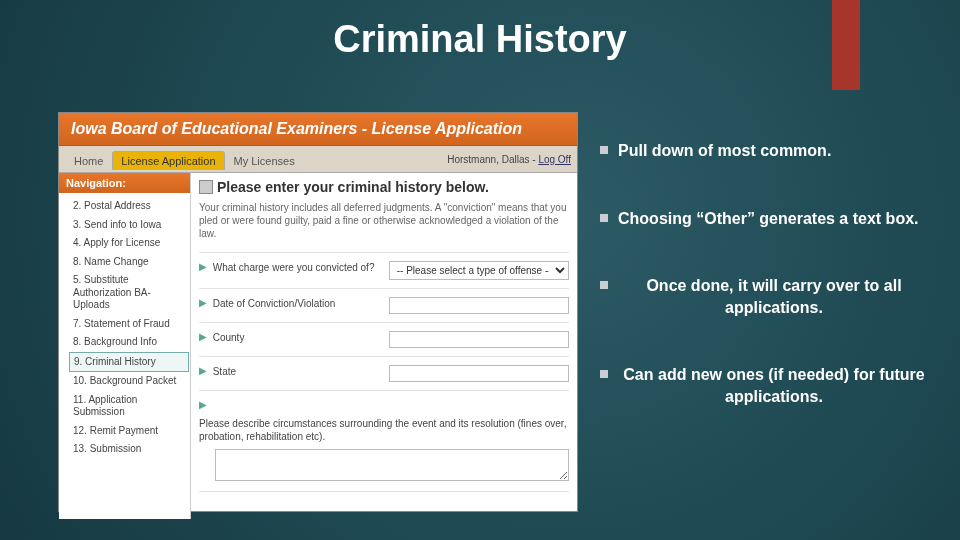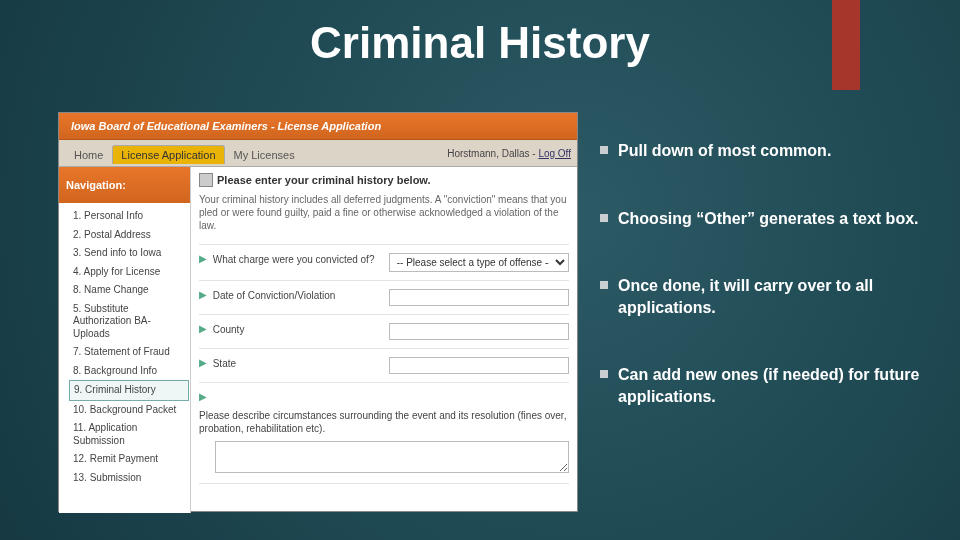--- a/index.html
+++ b/index.html
@@ -9,31 +9,31 @@
     font-family: Arial, Helvetica, sans-serif;
     color: #fff;
   }
   .slide { position: relative; width: 960px; height: 540px; }
   .accent-bar {
     position: absolute; top: 0; right: 100px; width: 28px; height: 90px;
     background: #a6352c;
   }
   .title {
     position: absolute; top: 18px; left: 0; width: 960px;
-    text-align: center; font-size: 44px; font-weight: bold; color: #fff;
+    text-align: center; font-size: 38px; font-weight: bold; color: #fff;
   }
   .screenshot {
     position: absolute; top: 112px; left: 58px; width: 520px; height: 400px;
     background: #fff; border: 1px solid #888; color: #333;
   }
   
   .app-header {
     background: linear-gradient(#e8762a, #d1651e);
     color: #fff; font-weight: bold; font-style: italic;
-    padding: 7px 12px; font-size: 11px;
+    padding: 7px 12px; font-size: 16px;
     border-bottom: 1px solid #b85518;
   }
   .tabbar {
     display: flex; align-items: center; background: #ddd4c8;
     border-bottom: 1px solid #aaa; font-size: 11px; color: #555;
     padding: 13px 6px; height: 22px;
   }
   .tab {
     padding: 3px 8px; margin-top: 2px; border: 1px solid transparent;
     border-bottom: none; border-radius: 3px 3px 0 0;
@@ -42,29 +42,29 @@
   .tabbar .spacer { flex: 1; }
   .userinfo { font-size: 10px; color: #444; }
   .userinfo a { color: #336; text-decoration: underline; text-align: right; }
   .body { display: flex; height: calc(100% - 52px); }
   .nav {
     width: 132px; background: #fff; border-right: 1px solid #ccc;
     font-size: 10px; color: #444;
   }
   .nav-title {
     background: linear-gradient(#e8762a, #d1651e); color: #fff;
-    font-weight: bold; padding: 12px 7px; font-size: 11px;
+    font-weight: bold; padding: 4px 7px; font-size: 11px;
   }
   .nav ol { list-style: none; padding: 4px 0 0 10px; }
   .nav li { padding: 3px 4px; white-space: normal; line-height: 1.25; }
   .nav li.current { border: 1px solid #7aa; background: #eef6f6; margin-right: 1px; }
   .main { flex: 1; padding: 6px 8px; font-size: 10px; color: #444; }
   .page-instruction {
     display: flex; align-items: center; gap: 4px; font-weight: bold;
-    color: #333; margin-bottom: 6px; font-size: 11px;
+    color: #333; margin-bottom: 6px; font-size: 14px;
   }
   .page-instruction .icon {
     width: 14px; height: 14px; background: #ccc; border: 1px solid #888;
     display: inline-block;
   }
   .helptext { font-size: 10px; color: #666; line-height: 1.3; margin-bottom: 12px; }
   .field { display: flex; align-items: flex-start; gap: 6px; padding: 8px 0; border-top: 1px solid #e3e3e3; }
   .field:last-child { border-bottom: 1px solid #e3e3e3; }
   .field .caret { color: #5a8; font-size: 10px; line-height: 1.2; }
   .field .label { flex: 0 0 170px; font-size: 10px; color: #444; line-height: 1.3; }
@@ -77,21 +77,21 @@
   .field textarea { height: 32px; resize: both; }
   
   .bullets {
     position: absolute; top: 140px; left: 600px; width: 330px;
     font-size: 16px; font-weight: bold; color: #fff;
   }
   .bullets .item { display: flex; align-items: flex-start; gap: 10px; margin-bottom: 46px; }
   .bullets .sq {
     width: 8px; height: 8px; background: #c9cfd1; margin-top: 6px; flex: 0 0 8px;
   }
-  .bullets .txt { line-height: 1.35; }
+  .bullets .txt { line-height: 1.35; text-align: center; }
 </style>
 </head>
 <body>
 
 <div class="slide">
   <div class="accent-bar"></div>
   <div class="title">Criminal History</div>
 
   <div class="screenshot">
     <div class="app-header">Iowa Board of Educational Examiners - License Application</div>
@@ -101,21 +101,20 @@
       <div class="tab">My Licenses</div>
       <div class="spacer"></div>
       <div class="userinfo">
         <span>Horstmann, Dallas</span><span> - </span><a href="#">Log Off</a>
       </div>
     </div>
     <div class="body">
       <div class="nav">
         <div class="nav-title">Navigation:</div>
         <ol>
-          <li>1. Personal Info</li>
           <li>2. Postal Address</li>
           <li>3. Send info to Iowa</li>
           <li>4. Apply for License</li>
           <li>8. Name Change</li>
           <li>5. Substitute Authorization BA-Uploads</li>
           <li>7. Statement of Fraud</li>
           <li>8. Background Info</li>
           <li class="current">9. Criminal History</li>
           <li>10. Background Packet</li>
           <li>11. Application Submission</li>

